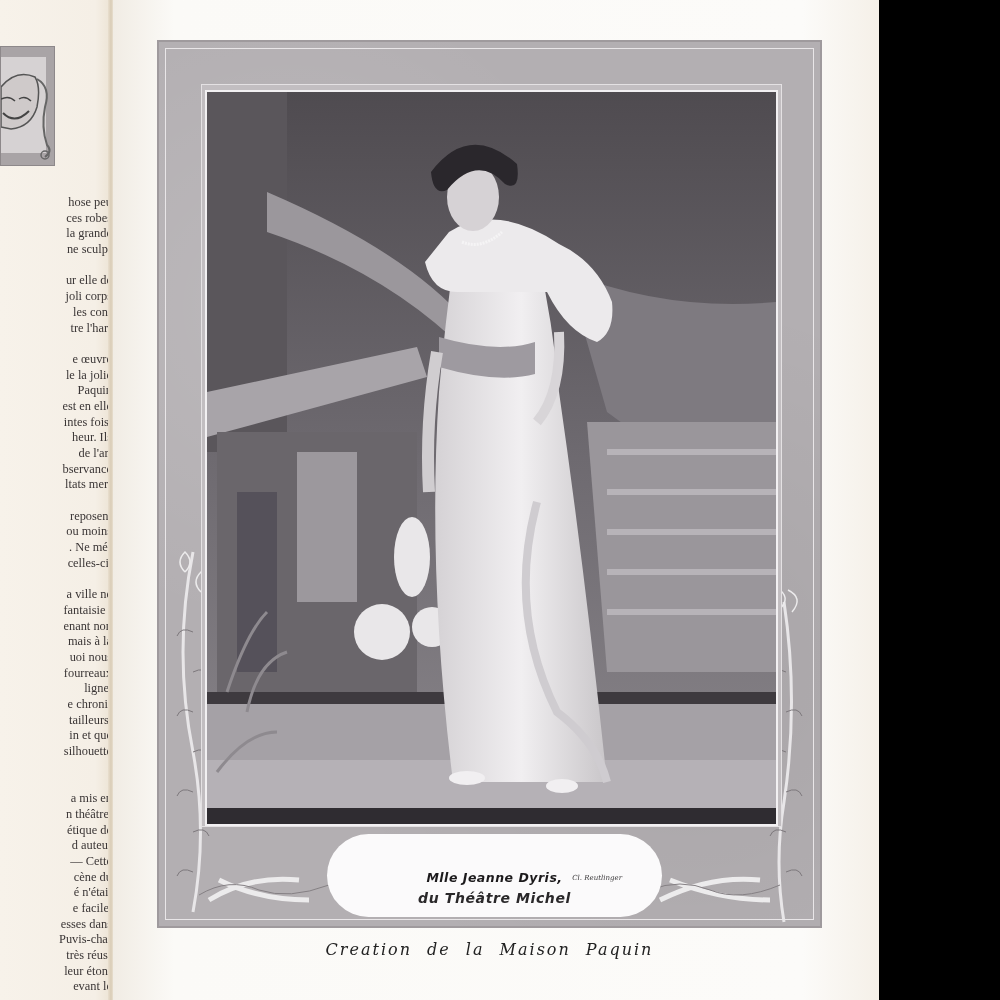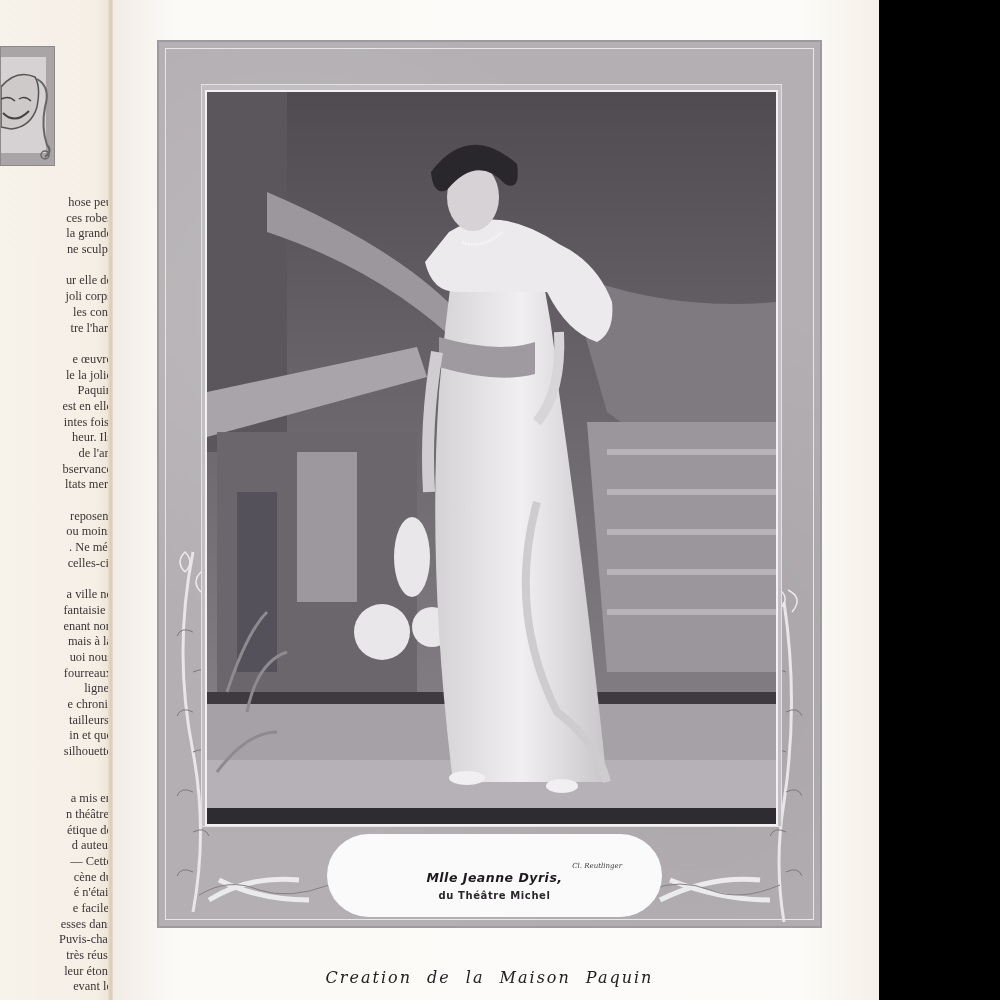--- a/index.html
+++ b/index.html
@@ -13,23 +13,23 @@
   .text-col { position:absolute; right:0; top:195px; width:104px; font-size:12.4px; line-height:15.7px; color:#3a3535; text-align:right; white-space:nowrap; }
   .text-col .line { height:15.7px; }
   .text-col .gap { height:15.7px; }
   .frame { position:absolute; left:157px; top:40px; width:665px; height:888px; background:#b3afb2; box-sizing:border-box; border:2px solid #9f9a9d;
            background-image:radial-gradient(circle at 20% 30%, rgba(255,255,255,.12) 0, transparent 40%), radial-gradient(circle at 80% 70%, rgba(0,0,0,.06) 0, transparent 45%); }
   .frame-line { position:absolute; left:6px; top:6px; right:6px; bottom:6px; border:1px solid #e9e6e8; }
   .photo-mat { position:absolute; left:42px; top:42px; width:579px; height:741px; border:1px solid #e4e1e3; background:#c2bec1; }
   .photo { position:absolute; left:46px; top:48px; width:569px; height:732px; border:2px solid #f2f0f2; overflow:hidden; background:linear-gradient(180deg,#5e5a5f 0%,#77737a 30%,#8e8a90 60%,#9f9ba0 80%,#6d696e 100%); }
   .caption-box { position:absolute; left:168px; top:792px; width:335px; height:83px; background:#fbfafb; border-radius:42px; }
   .caption-name { position:absolute; left:0; width:100%; top:36px; text-align:center; font-family:"DejaVu Sans", sans-serif; font-style:italic; font-weight:bold; font-size:12.5px; color:#1c1a1c; letter-spacing:.5px; }
-  .caption-theatre { position:absolute; left:0; width:100%; top:56px; text-align:center; font-family:"DejaVu Sans", sans-serif; font-weight:bold; font-size:10px; color:#2a282a; letter-spacing:.6px; }
-  .caption-credit { position:absolute; right:40px; top:28px; font-family:"DejaVu Serif", serif; font-style:italic; font-size:7px; color:#3a383a; }
-  .script-caption { position:absolute; left:157px; width:665px; top:968px; text-align:center; font-family:"DejaVu Serif", serif; font-style:italic; font-size:16px; color:#222; letter-spacing:2px; word-spacing:8px; }
+  .caption-theatre { position:absolute; left:0; width:100%; top:56px; text-align:center; font-family:"DejaVu Sans", sans-serif; font-style:italic; font-weight:bold; font-size:14px; color:#2a282a; letter-spacing:.6px; }
+  .caption-credit { position:absolute; right:40px; top:40px; font-family:"DejaVu Serif", serif; font-style:italic; font-size:7px; color:#3a383a; }
+  .script-caption { position:absolute; left:157px; width:665px; top:940px; text-align:center; font-family:"DejaVu Serif", serif; font-style:italic; font-size:16px; color:#222; letter-spacing:2px; word-spacing:8px; }
 </style>
 </head>
 <body>
 
 <div class="left-page">
   <div class="ornament">
     <div class="ornament-inner"></div>
     <svg width="55" height="120" style="position:absolute;left:0;top:0">
       <path d="M0 40 Q15 22 34 30 Q40 40 36 60 Q30 80 10 82 L0 80 Z" fill="#cfcaca" stroke="#555" stroke-width="1.5"></path>
       <path d="M0 52 Q8 48 14 54 M18 52 Q24 48 30 54" stroke="#444" stroke-width="1.5" fill="none"></path>

